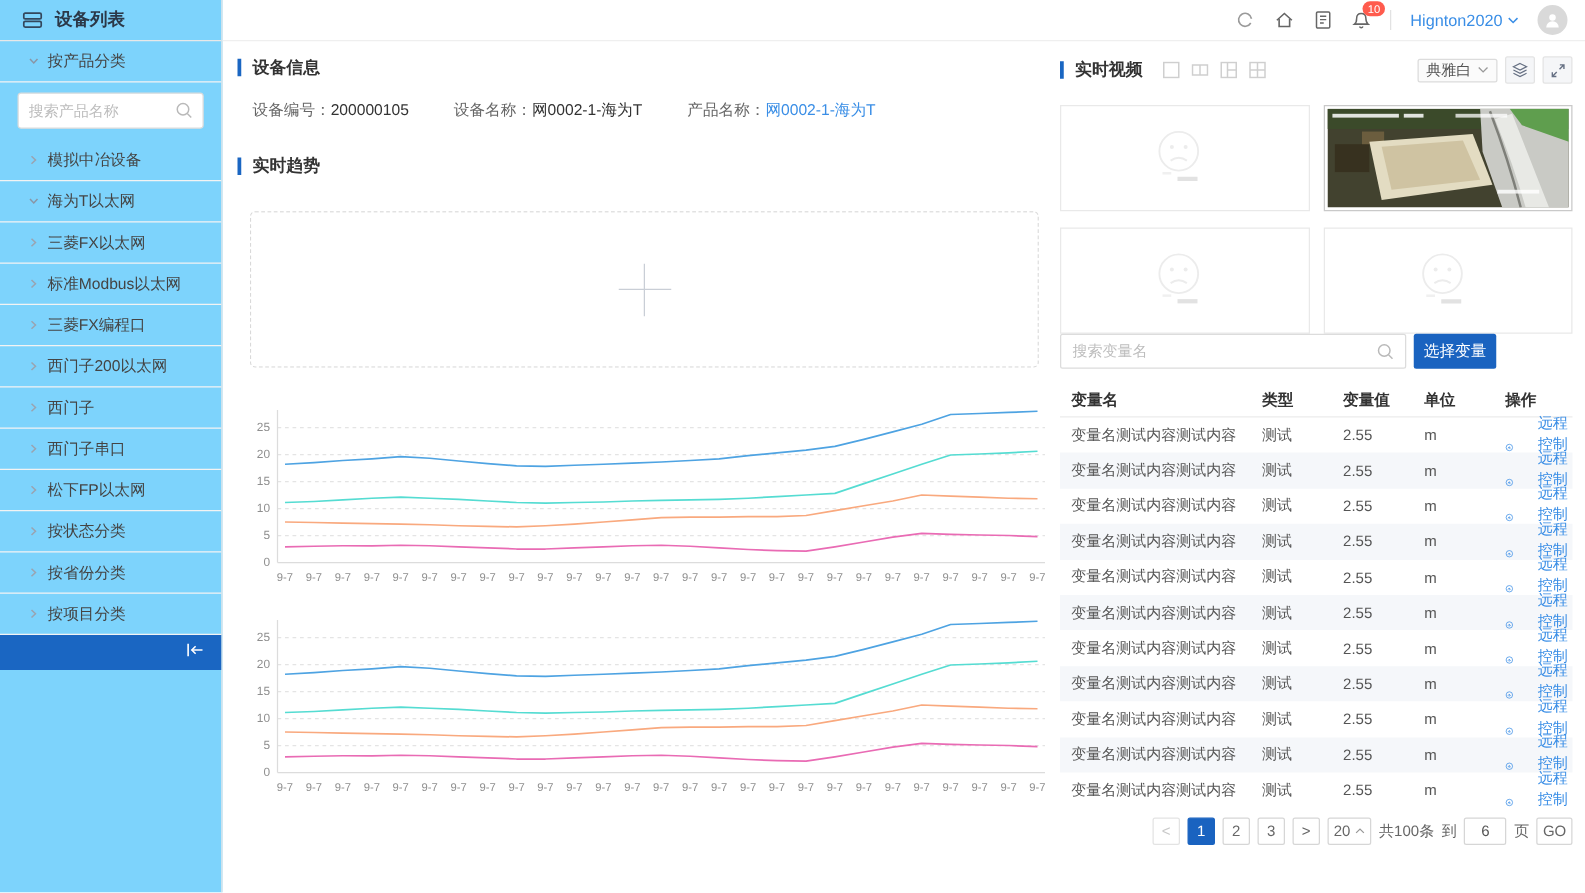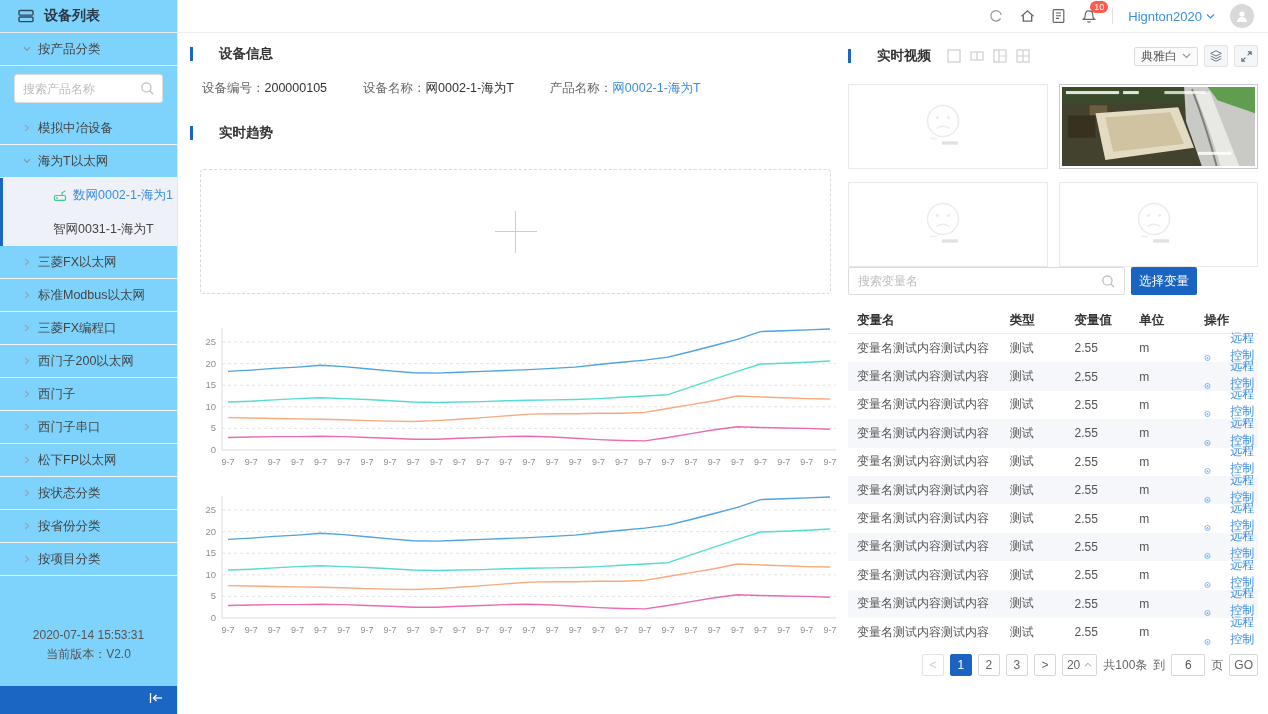--- a/index.html
+++ b/index.html
@@ -49,21 +49,21 @@
   .tb-user{display:flex;align-items:center;gap:4px;color:var(--link);
     font-size:13px;cursor:pointer;}
   .tb-avatar{width:24px;height:24px;border-radius:50%;background:#d9d9d9;
     display:flex;align-items:center;justify-content:center;cursor:pointer;}
 
   .content-row{display:flex;height:681px;}
   .main{width:667px;padding:12px 0 0 12px;}
   .rightpanel{width:423px;padding:12px 10px 0 3px;}
 
   
-  .section-title{display:flex;align-items:center;font-size:13.5px;font-weight:bold;color:#333;gap:17px;}
+  .section-title{display:flex;align-items:center;font-size:13.5px;font-weight:bold;color:#333;}
   .stbar{width:3px;height:14px;background:var(--accent);margin-right:9px;}
 
   .info-row{display:flex;margin:17px 0 0 12px;font-size:12.5px;}
   .info-field{margin-right:36px;}
   .info-label{color:#666;}
   .info-value{color:#333;}
   .info-value.link{color:var(--link);cursor:pointer;}
 
   .trend-title{margin-top:27px;}
   .tabs{display:flex;border-bottom:1px solid #e9e9e9;margin-right:12px;margin-top:4px;}
@@ -179,35 +179,20 @@
         </div>
         <div class="sb-row lv2">
           <span class="chev">
             <svg width="10" height="10" viewBox="0 0 10 10">
               <path d="M2 3.2 5 6.4 8 3.2" fill="none" stroke="#8a95a5" stroke-width="1.2"></path>
             </svg>
           </span>
           <span>海为T以太网</span>
         </div>
       </div>
-    <div class="device-group" id="device-group">
-        <div class="dev-row sel">
-          <span class="dicon">
-            <svg width="14" height="13" viewBox="0 0 14 13">
-              <rect x="1.5" y="6.5" width="11" height="4.8" rx="1" fill="none" stroke="#3ecb8c" stroke-width="1.2"></rect>
-              <circle cx="4" cy="8.9" r=".9" fill="#3ecb8c"></circle>
-              <path d="M9 6.5V3.8l3.2-1.8" fill="none" stroke="#3ecb8c" stroke-width="1.2"></path>
-            </svg>
-          </span>
-          <span>数网0002-1-海为1</span>
-        </div>
-        <div class="dev-row">
-          <span>智网0031-1-海为T</span>
-        </div>
-      </div>
     <div id="tree-after">
         <div class="sb-row lv2">
           <span class="chev">
             <svg width="10" height="10" viewBox="0 0 10 10">
               <path d="M3.2 2 6.4 5 3.2 8" fill="none" stroke="#9aa3b0" stroke-width="1.2"></path>
             </svg>
           </span>
           <span>三菱FX以太网</span>
         </div>
         <div class="sb-row lv2">
@@ -279,24 +264,20 @@
         <div class="sb-row lv1">
           <span class="chev">
             <svg width="10" height="10" viewBox="0 0 10 10">
               <path d="M3.2 2 6.4 5 3.2 8" fill="none" stroke="#9aa3b0" stroke-width="1.2"></path>
             </svg>
           </span>
           <span>按项目分类</span>
         </div>
       </div>
 
-    <div class="sb-footer">
-      <div>2020-07-14 15:53:31</div>
-      <div>当前版本：V2.0</div>
-    </div>
     <div class="sb-collapse">
       <span>
         <svg width="18" height="14" viewBox="0 0 18 14">
             <path d="M3.5 2v10" stroke="#fff" stroke-width="1.3"></path>
             <path d="M15 7H6.5" stroke="#fff" stroke-width="1.3"></path>
             <path d="M9.5 4 6.5 7l3 3" fill="none" stroke="#fff" stroke-width="1.3"></path>
           </svg>
       </span>
     </div>
   </aside>

